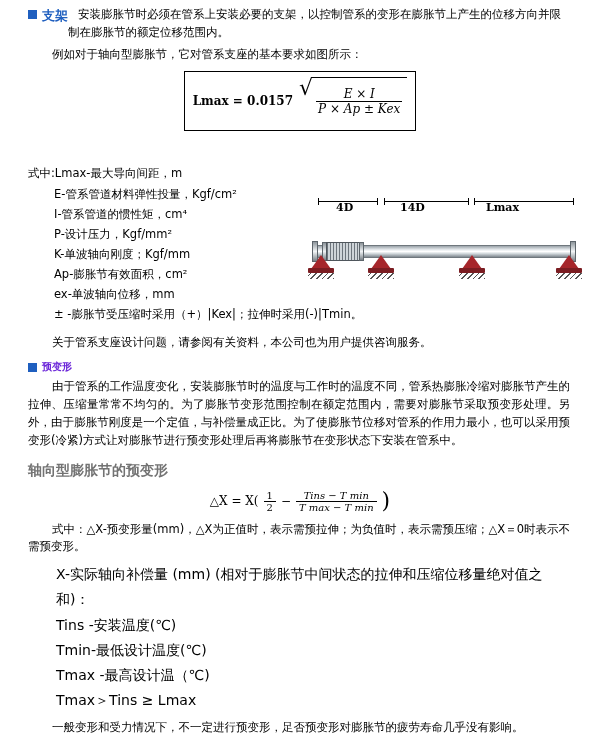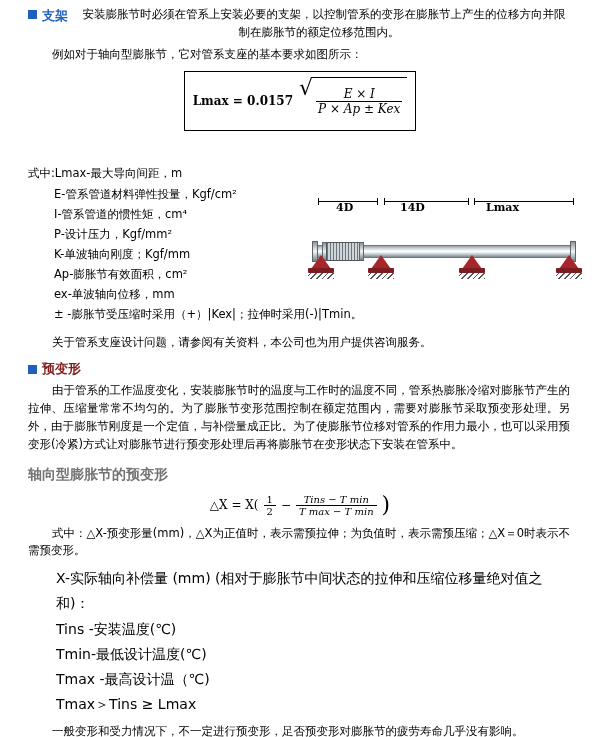--- a/index.html
+++ b/index.html
@@ -24,23 +24,23 @@
   }
   .doc-title {
     text-align: center;
     font-size: 19px;
     font-weight: bold;
     letter-spacing: 1px;
     margin: 14px 0 10px 0;
     font-family: "DejaVu Sans", "Liberation Sans", sans-serif;
   }
   .section-head {
-    color: #7f1d1d;
-    font-weight: bold;
-    font-size: 13px;
+    color: #6d28d9;
+    font-weight: bold;
+    font-size: 10px;
     margin: 8px 0 4px 28px;
     display: flex;
     align-items: center;
   }
   .blue-square {
     display: inline-block;
     width: 9px;
     height: 9px;
     background: #1f5fbf;
     margin-right: 5px;
@@ -58,21 +58,20 @@
   }
   .para.indent {
     text-indent: 24px;
   }
   .para-inline-head {
     margin: 6px 30px 4px 28px;
     line-height: 1.55;
     font-size: 11.5px;
     display: flex;
     align-items: flex-start;
-    text-align: center;
   }
   .para-inline-head .txt {
     flex: 1;
     text-indent: 10px;
   }
   .sub-head {
     color: #737373;
     font-weight: bold;
     font-size: 14px;
     margin: 12px 0 6px 28px;

